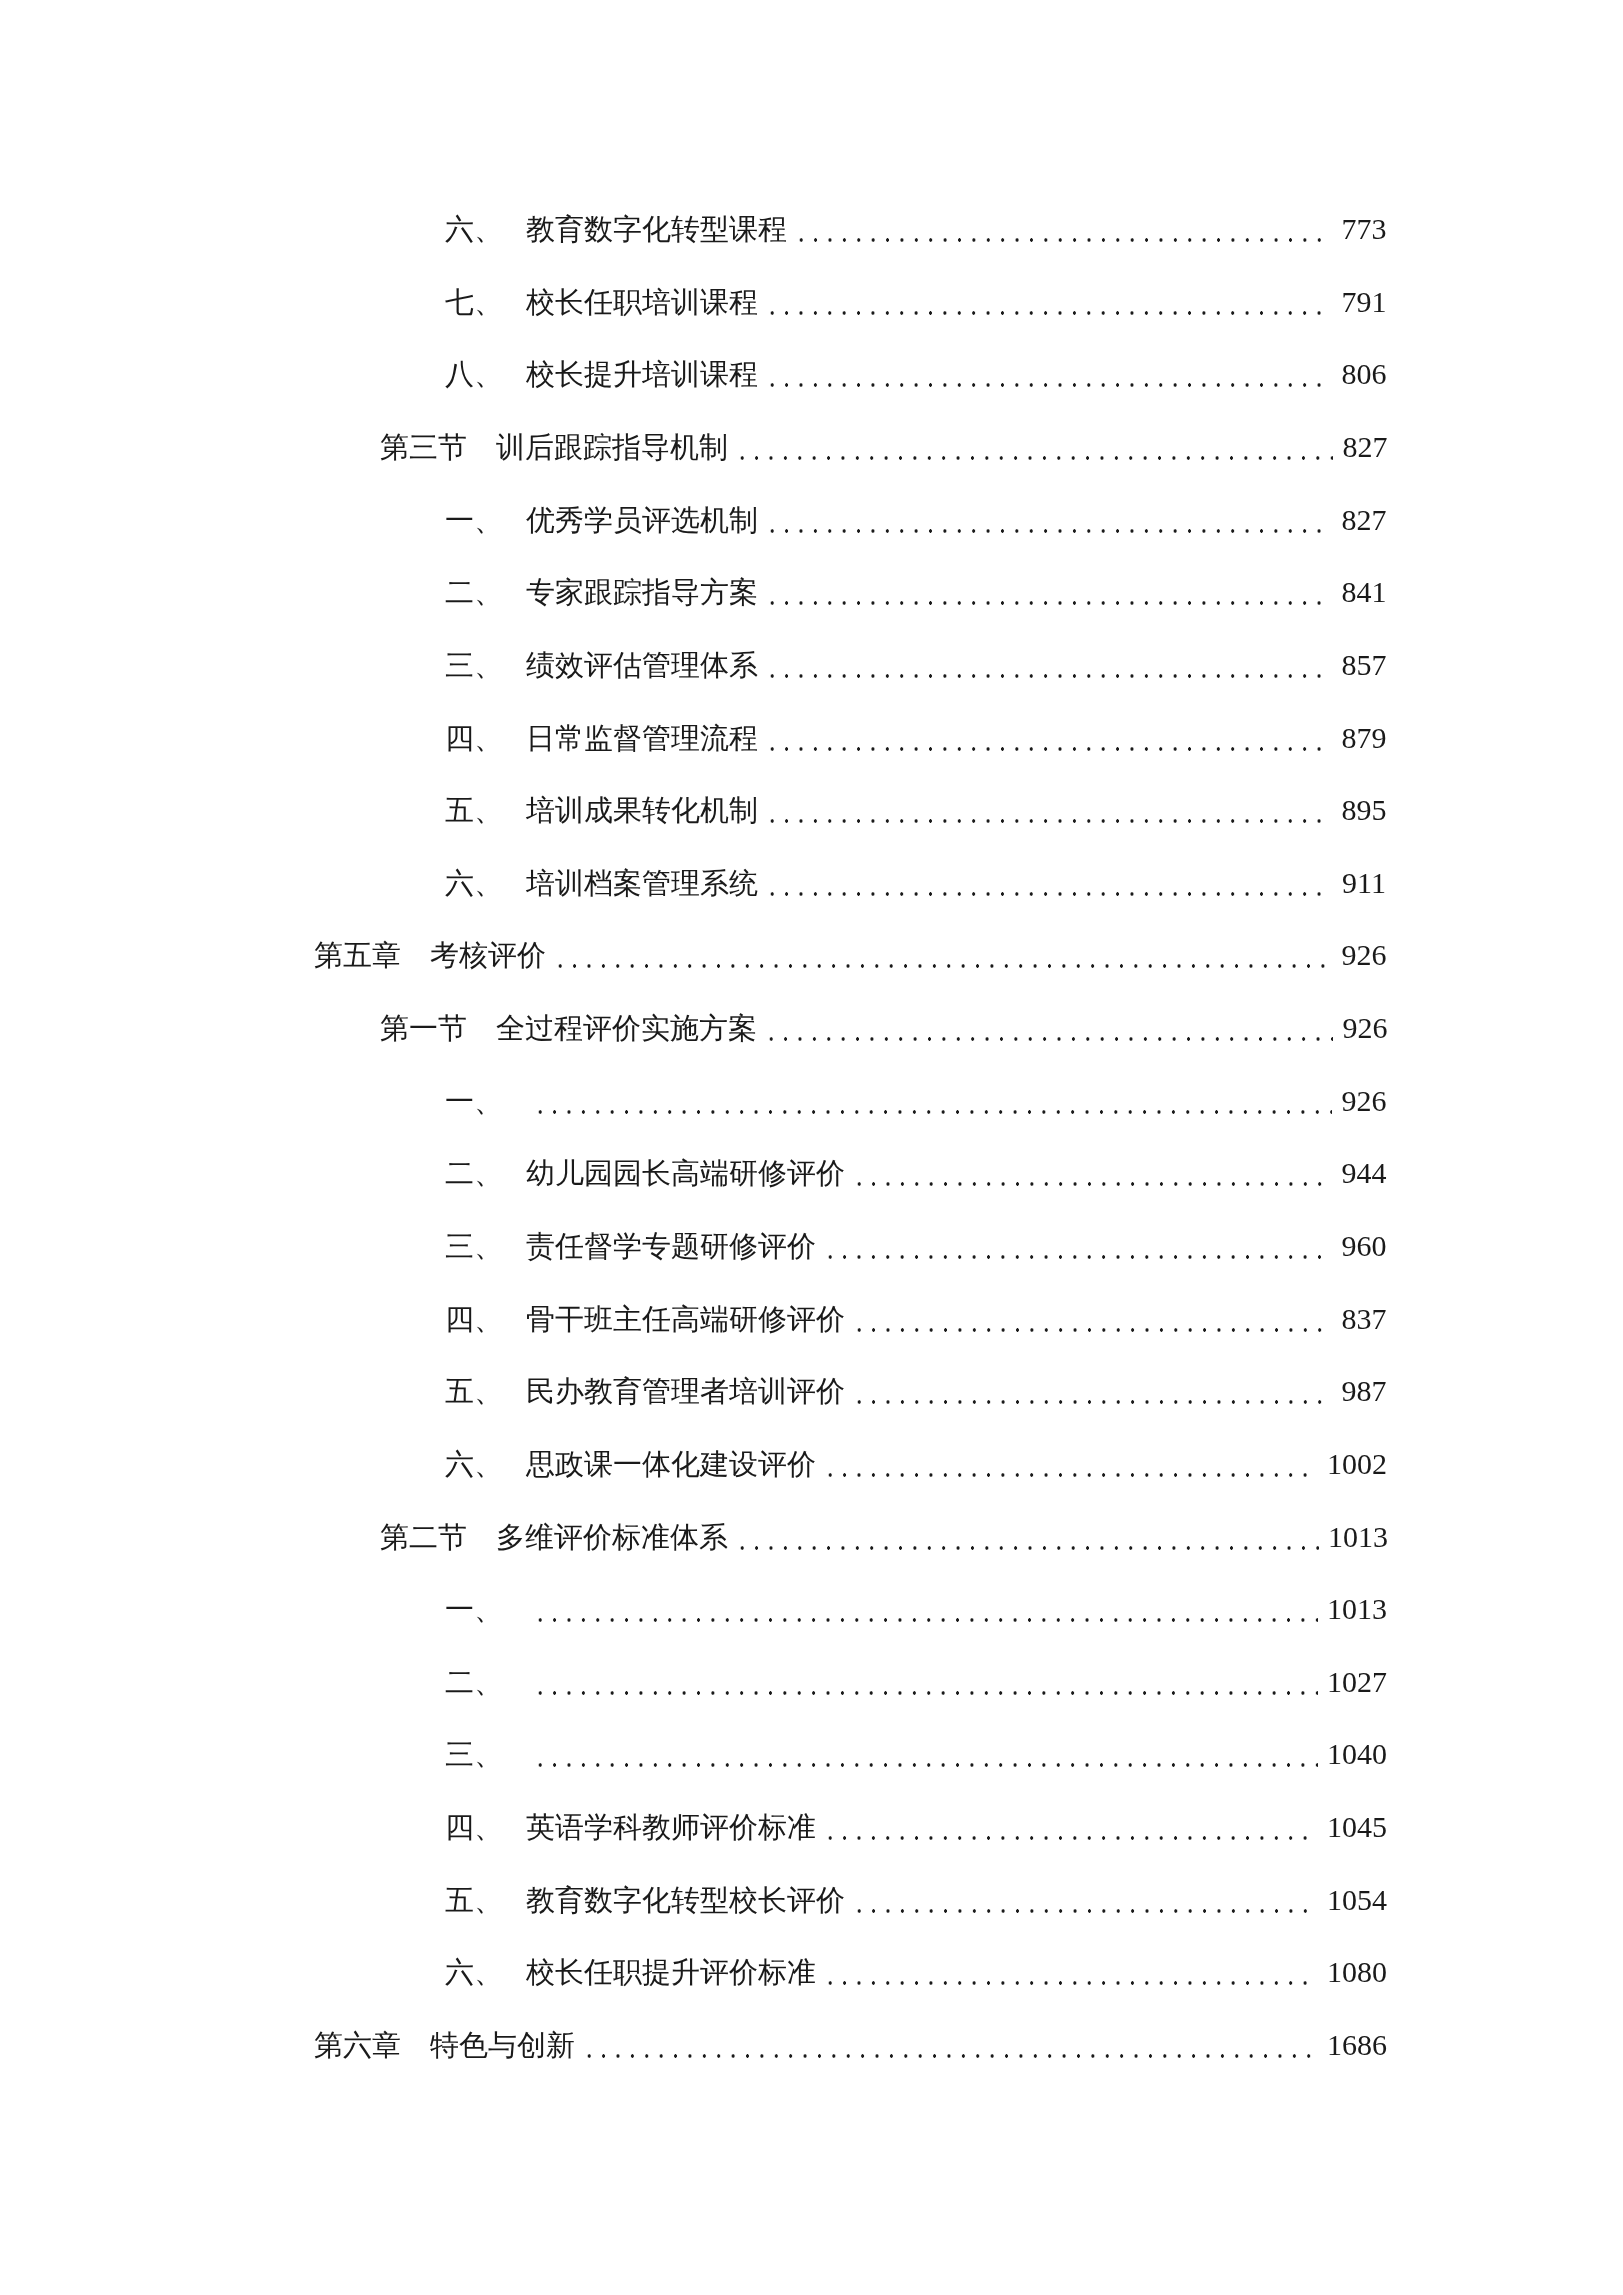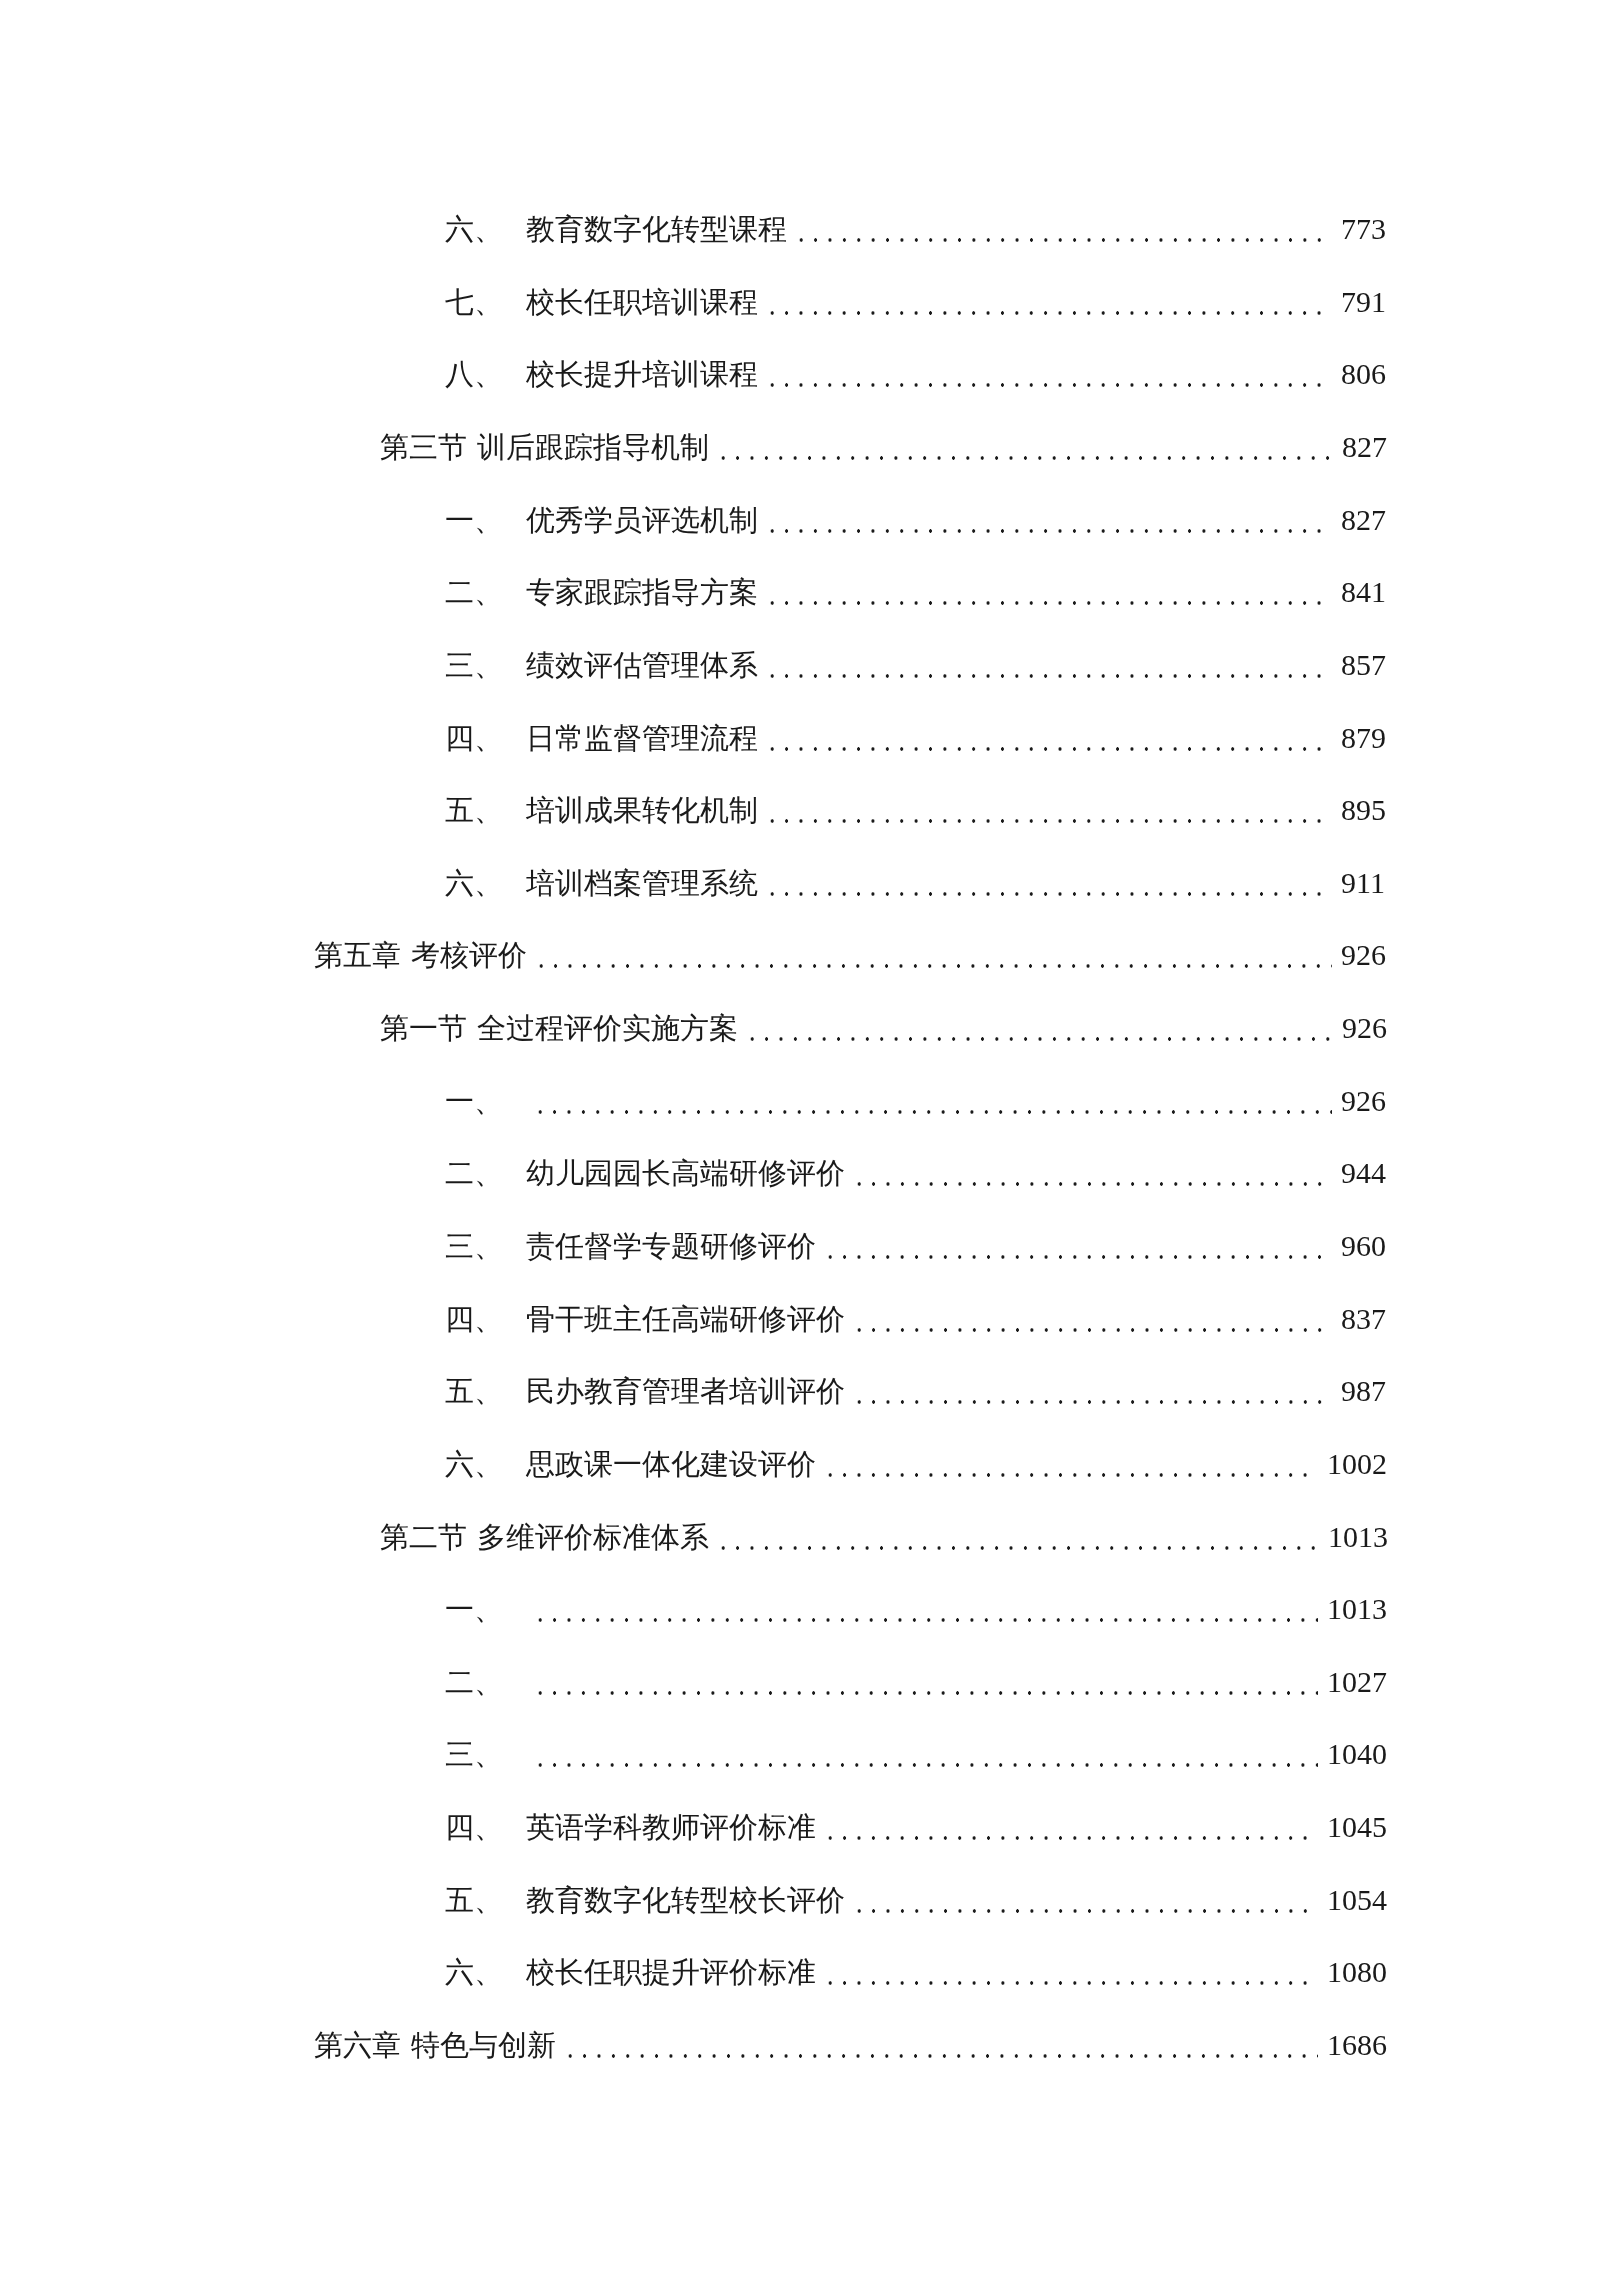--- a/index.html
+++ b/index.html
@@ -36,21 +36,21 @@
   .toc-row.level-item    { left: 445px; width: 942px; }
 
   .toc-num {
     flex: 0 0 auto;
   }
   .level-item .toc-num {
     width: 81px;
   }
   .level-chapter .toc-num,
   .level-section .toc-num {
-    margin-right: 10px;
+    margin-right: 29px;
   }
   .toc-title {
     flex: 0 0 auto;
   }
   .toc-leader {
     flex: 1 1 auto;
     margin: 0 9.2px 0 6.5px;
     height: 46px;
     position: relative;
     overflow: hidden;
@@ -64,21 +64,21 @@
     height: 3.9px;
     background-image: radial-gradient(circle, #1a1a1a 1.6px, transparent 1.8px);
     background-size: 14.4px 3.9px;
     background-repeat: repeat-x;
     background-position: left center;
   }
   .toc-page {
     flex: 0 0 auto;
     font-family: "Liberation Serif", "DejaVu Serif", serif;
     font-size: 30px;
-    text-align: left;
+    text-align: center;
     min-width: 46px;
   }
 </style>
 </head>
 <body>
 
 <div class="toc">
   <div class="toc-row level-item" style="top:206px">
     <span class="toc-num">六、</span>
     <span class="toc-title">教育数字化转型课程</span>

